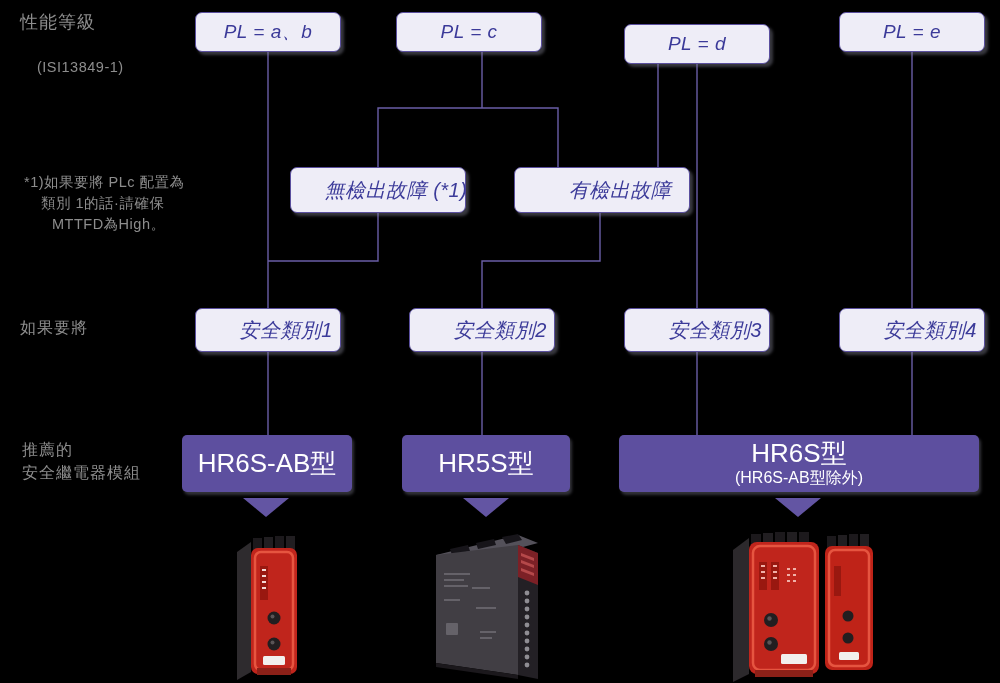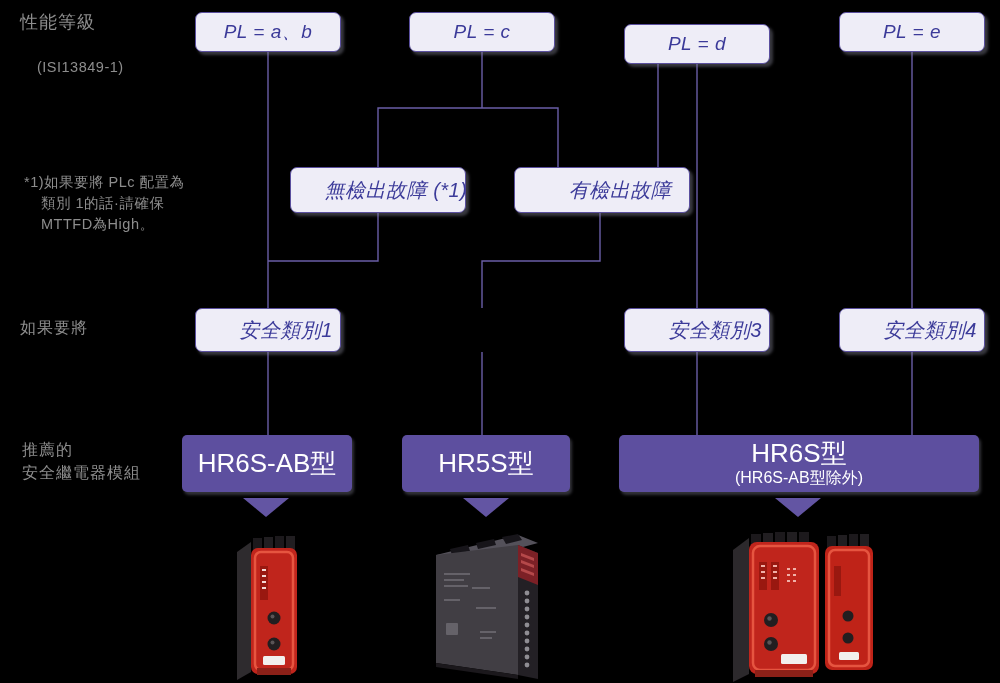--- a/index.html
+++ b/index.html
@@ -55,36 +55,37 @@
       <path d="M697 352 L697 435"></path>
       <path d="M912 352 L912 435"></path>
     </g>
   </svg>
 
   <div class="glabel title" style="left:20px;top:10px">性能等級</div>
   <div class="glabel small" style="left:37px;top:57px">(ISI13849-1)</div>
 
   <div class="glabel small" style="left:24px;top:172px">*1)如果要將 PLc 配置為</div>
   <div class="glabel small" style="left:41px;top:193px">類別 1的話·請確保</div>
-  <div class="glabel small" style="left:41px;top:214px">MTTFD為High。</div>
+  <div class="glabel small" style="left:52px;top:214px">MTTFD為High。</div>
 
   <div class="glabel mid" style="left:20px;top:316px">如果要將</div>
 
   <div class="glabel mid" style="left:22px;top:438px">推薦的</div>
   <div class="glabel mid" style="left:22px;top:461px">安全繼電器模組</div>
 
   <div class="node" style="left:195px;top:12px;width:146px;height:40px">PL = a、b</div>
-  <div class="node" style="left:409px;top:12px;width:146px;height:40px">PL = c</div>
+  <div class="node" style="left:396px;top:12px;width:146px;height:40px">PL = c</div>
   <div class="node" style="left:624px;top:24px;width:146px;height:40px">PL = d</div>
   <div class="node" style="left:839px;top:12px;width:146px;height:40px">PL = e</div>
 
   <div class="node fault" style="left:290px;top:167px;width:176px;height:46px">無檢出故障 (*1)</div>
   <div class="node fault" style="left:514px;top:167px;width:176px;height:46px">有檢出故障</div>
 
   <div class="node cat" style="left:195px;top:308px;width:146px;height:44px">安全類別1</div>
+  <div class="node cat" style="left:409px;top:308px;width:146px;height:44px">安全類別2</div>
   <div class="node cat" style="left:624px;top:308px;width:146px;height:44px">安全類別3</div>
   <div class="node cat" style="left:839px;top:308px;width:146px;height:44px">安全類別4</div>
 
   <div class="pbox" style="left:182px;top:435px;width:170px;height:57px">
     <span class="t1">HR6S-AB型</span>
   </div>
   <div class="pbox" style="left:402px;top:435px;width:168px;height:57px">
     <span class="t1">HR5S型</span>
   </div>
   <div class="pbox" style="left:619px;top:435px;width:360px;height:57px">

